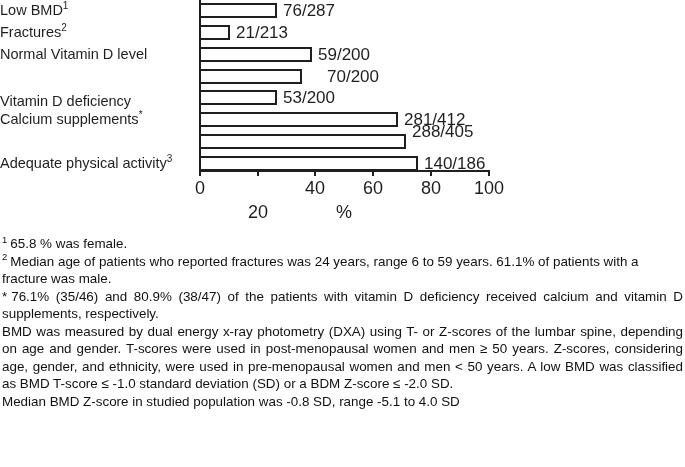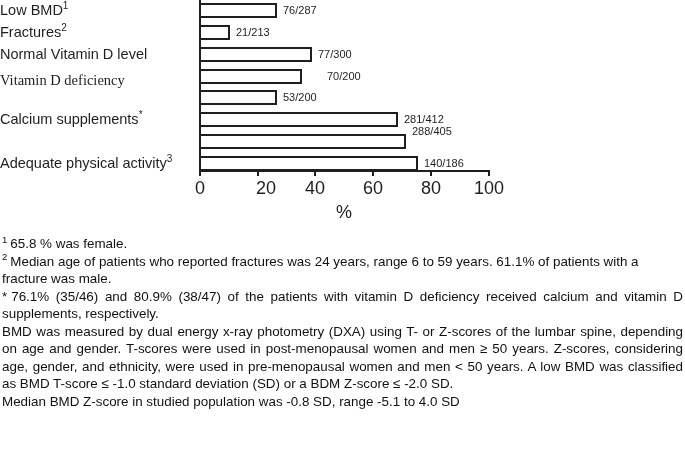--- a/index.html
+++ b/index.html
@@ -14,21 +14,21 @@
   .cat{
     position:absolute;left:0;width:192px;text-align:left;
     font-size:14.5px;line-height:17px;white-space:nowrap;color:#1f1f1f;
   }
   .catsup{font-size:10px;line-height:0;}
   .bar{
     position:absolute;height:15px;background:#ffffff;
     border:2px solid #1f1f1f;box-sizing:border-box;
   }
   .count{
-    position:absolute;font-size:11px;line-height:17px;white-space:nowrap;color:#1f1f1f;
+    position:absolute;font-size:17px;line-height:17px;white-space:nowrap;color:#1f1f1f;
   }
   .tick{position:absolute;top:172px;width:2px;height:4px;background:#1f1f1f;}
   .ticklbl{
     position:absolute;top:179px;transform:translateX(-50%);
     font-size:18px;line-height:18px;color:#1f1f1f;
   }
   .xlabel{
     position:absolute;left:344px;top:203px;transform:translateX(-50%);
     font-size:18px;line-height:18px;color:#1f1f1f;
   }
@@ -50,38 +50,38 @@
     <div class="axis xaxis"></div>
     <div class="xlabel">%</div>
   <div class="cat" style="top: 2px;"><span>Low BMD</span><sup class="catsup">1</sup></div>
       <div class="bar" style="top: 3px; left: 199px; width: 78px;"></div>
       <div class="count" style="top: 2px; left: 283px;">76/287</div>
       <div class="cat" style="top: 24px;"><span>Fractures</span><sup class="catsup">2</sup></div>
       <div class="bar" style="top: 25px; left: 199px; width: 31px;"></div>
       <div class="count" style="top: 24px; left: 236px;">21/213</div>
       <div class="cat" style="top: 46px;"><span>Normal Vitamin D level</span></div>
       <div class="bar" style="top: 47px; left: 199px; width: 113px;"></div>
-      <div class="count" style="top: 46px; left: 318px;">77/300</div>
+      <div class="count" style="top: 46px; left: 318px;">59/200</div>
       <div class="bar" style="top: 69px; left: 199px; width: 103px;"></div>
       <div class="count" style="top: 68px; left: 308px; margin-left: 19px;">70/200</div>
-      <div class="cat" style="top: 72px; font-family: Liberation Serif, serif;"><span>Vitamin D deficiency</span></div>
+      <div class="cat" style="top: 93px;"><span>Vitamin D deficiency</span></div>
       <div class="bar" style="top: 90px; left: 199px; width: 78px;"></div>
       <div class="count" style="top: 89px; left: 283px;">53/200</div>
       <div class="cat" style="top: 111px;"><span>Calcium supplements</span><sup class="catsup">*</sup></div>
       <div class="bar" style="top: 112px; left: 199px; width: 199px;"></div>
       <div class="count" style="top: 111px; left: 404px;">281/412</div>
       <div class="bar" style="top: 134px; left: 199px; width: 207px;"></div>
       <div class="count" style="top: 123px; left: 412px;">288/405</div>
       <div class="cat" style="top: 155px;"><span>Adequate physical activity</span><sup class="catsup">3</sup></div>
       <div class="bar" style="top: 156px; left: 199px; width: 219px;"></div>
       <div class="count" style="top: 155px; left: 424px;">140/186</div>
       <div class="tick" style="left: 199px;"></div>
       <div class="ticklbl" style="left: 200px;">0</div>
       <div class="tick" style="left: 257px;"></div>
-      <div class="ticklbl" style="left: 266px;">20</div>
+      <div class="ticklbl" style="left: 258px; margin-top: 24px;">20</div>
       <div class="tick" style="left: 314px;"></div>
       <div class="ticklbl" style="left: 315px;">40</div>
       <div class="tick" style="left: 372px;"></div>
       <div class="ticklbl" style="left: 373px;">60</div>
       <div class="tick" style="left: 430px;"></div>
       <div class="ticklbl" style="left: 431px;">80</div>
       <div class="tick" style="left: 488px;"></div>
       <div class="ticklbl" style="left: 489px;">100</div>
     </div>
   <div class="footnotes" id="footnotes">

